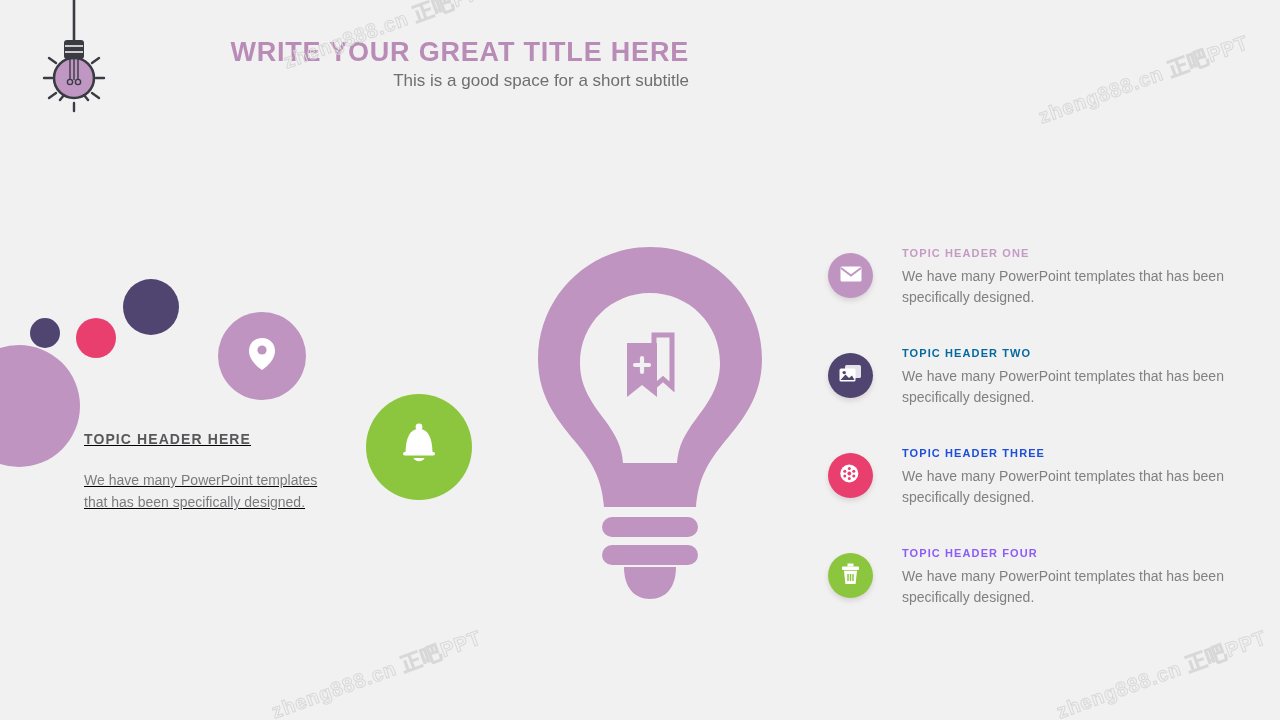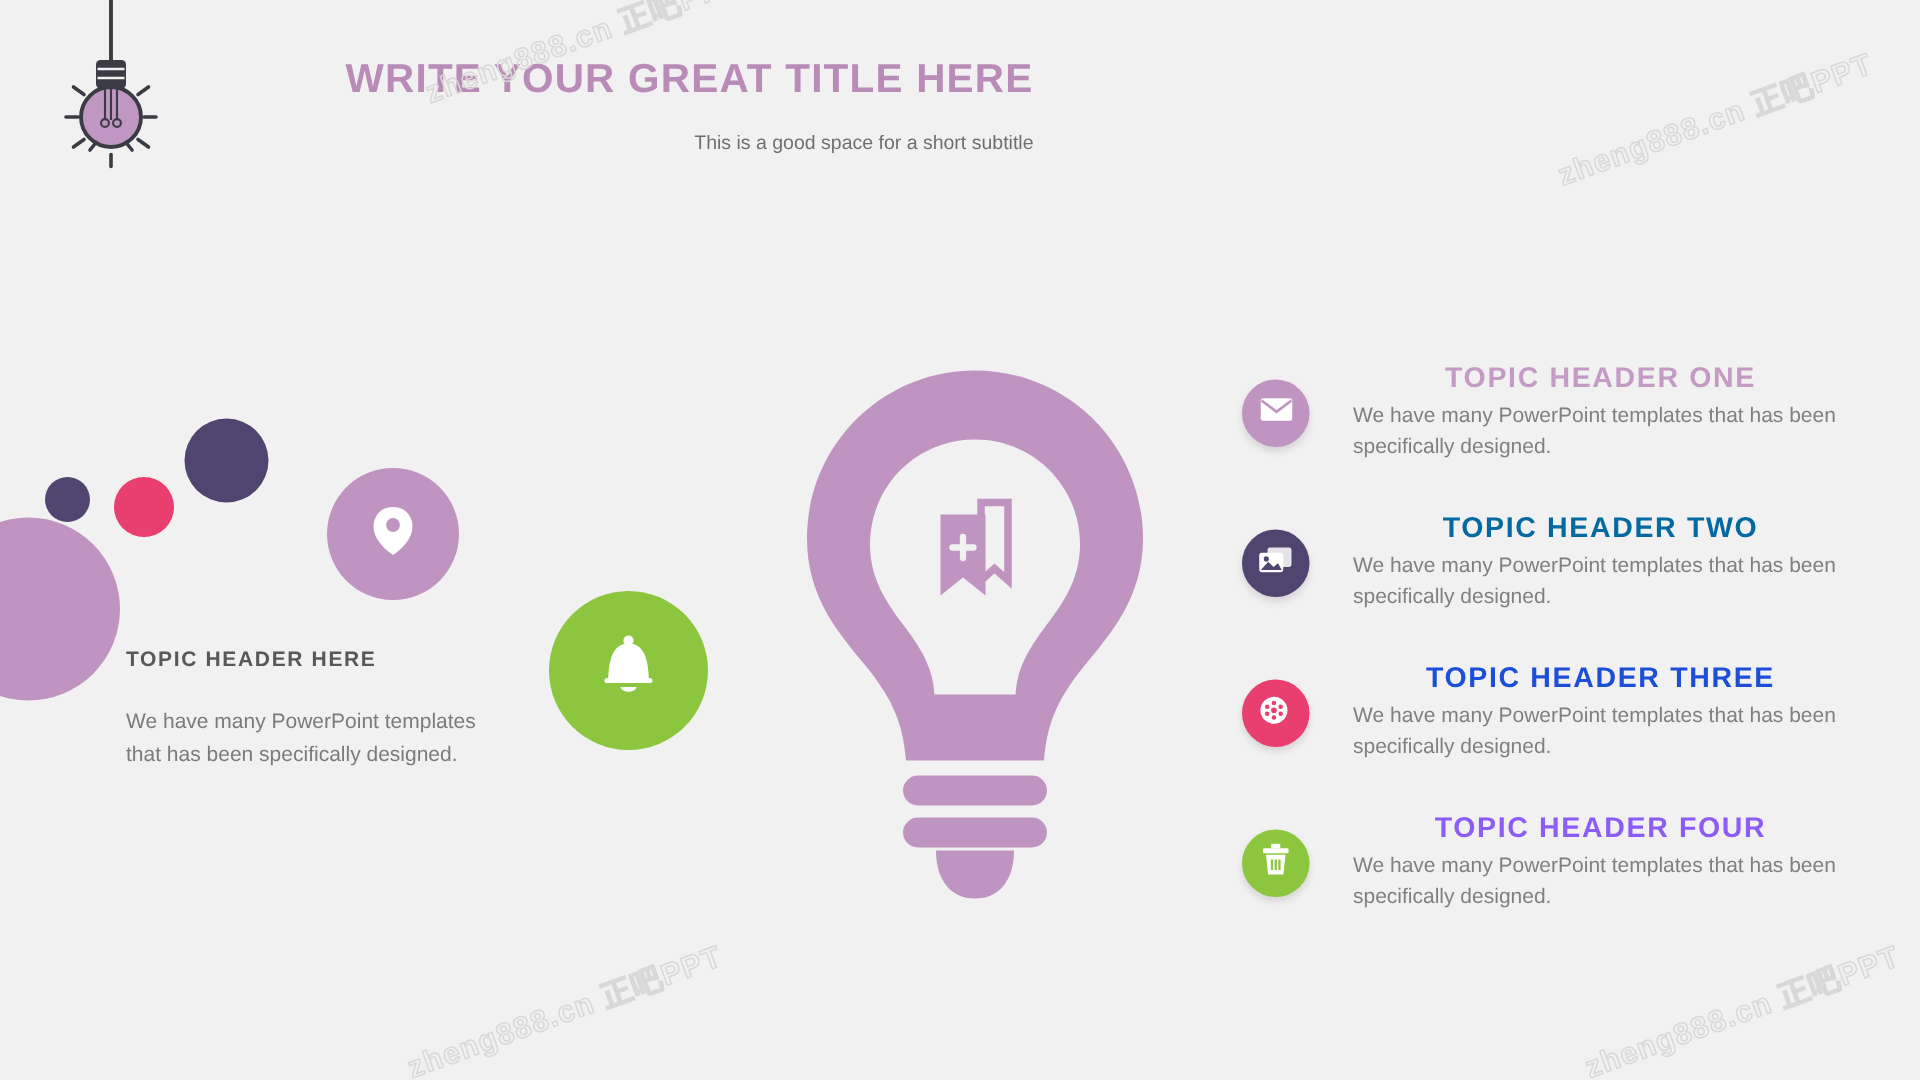--- a/index.html
+++ b/index.html
@@ -45,24 +45,24 @@
   }
   .slide-title {
     font-size: 27px;
     font-weight: bold;
     color: #b98bb7;
     letter-spacing: 0.8px;
     line-height: 32px;
     white-space: nowrap;
   }
   .slide-subtitle {
-    font-size: 13px;
+    font-size: 17px;
     color: #6f6f70;
     line-height: 20px;
-    margin-top: 17px;
+    margin-top: 3px;
     white-space: nowrap;
   }
 
   
   .left-cluster {
     position: absolute;
     left: 0;
     top: 230px;
     width: 470px;
     height: 330px;
@@ -118,20 +118,21 @@
     display: flex;
     align-items: center;
     justify-content: center;
   }
 
   .left-block {
     position: absolute;
     left: 84px;
     top: 200px;
     width: 260px;
+    text-decoration: underline;
   }
   .left-block-title {
     font-size: 14px;
     font-weight: bold;
     color: #58585b;
     letter-spacing: 1.1px;
     line-height: 18px;
   }
   .left-block-body {
     margin-top: 21px;
@@ -172,25 +173,24 @@
     justify-content: center;
     box-shadow: 0 3px 5px rgba(120,110,120,0.22);
   }
   .topic-copy {
     position: absolute;
     left: 74px;
     top: 0;
     width: 330px;
   }
   .topic-title {
-    font-size: 19px;
+    font-size: 11px;
     font-weight: bold;
     letter-spacing: 1.1px;
     line-height: 18px;
-    text-align: center;
   }
   .topic-body {
     margin-top: 4px;
     font-size: 14px;
     color: #808083;
     line-height: 20.5px;
   }
 
   
   .wm {

